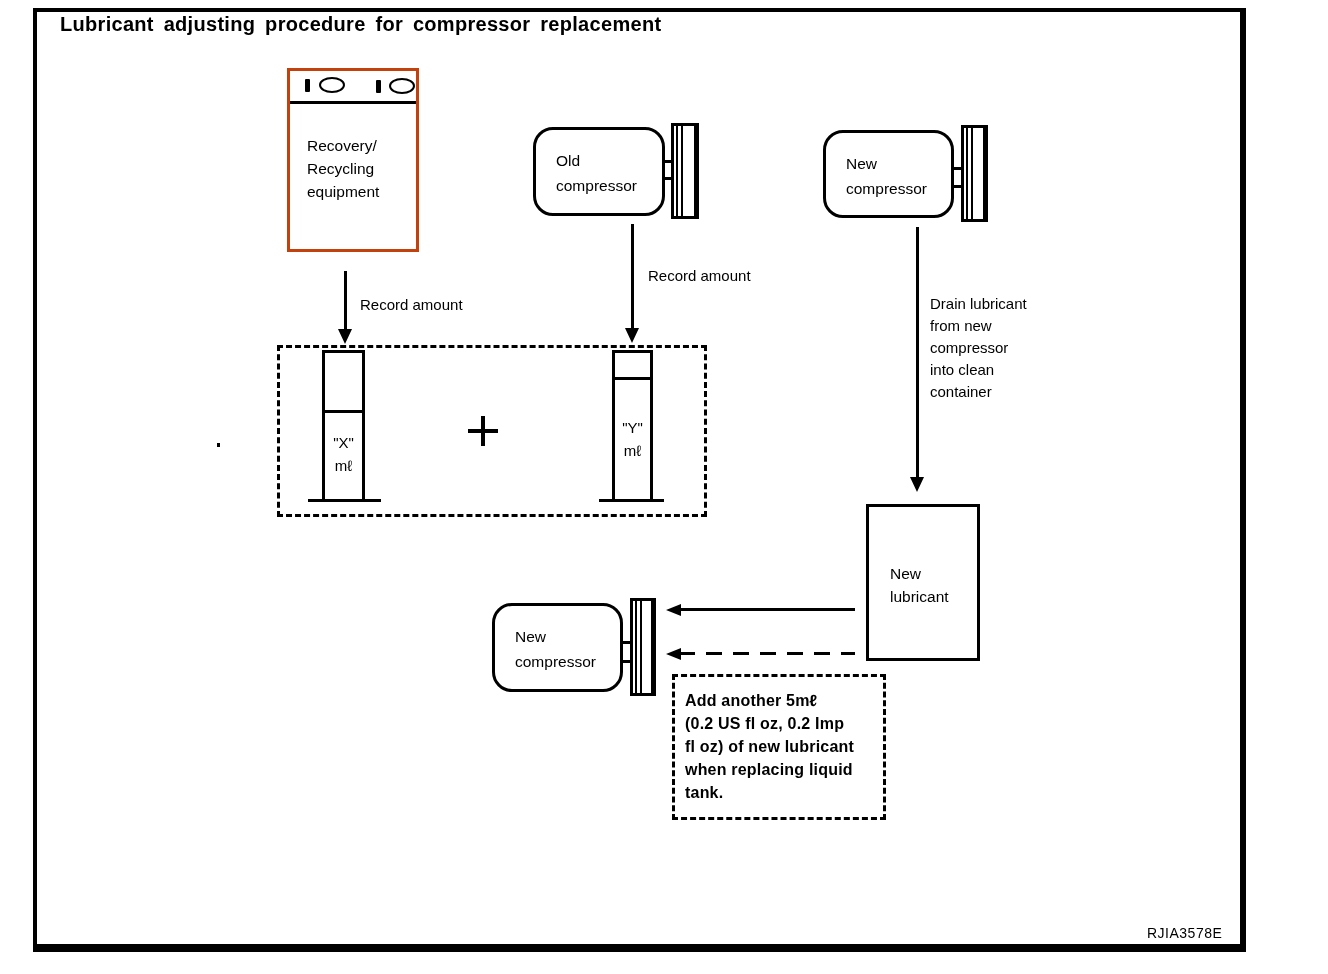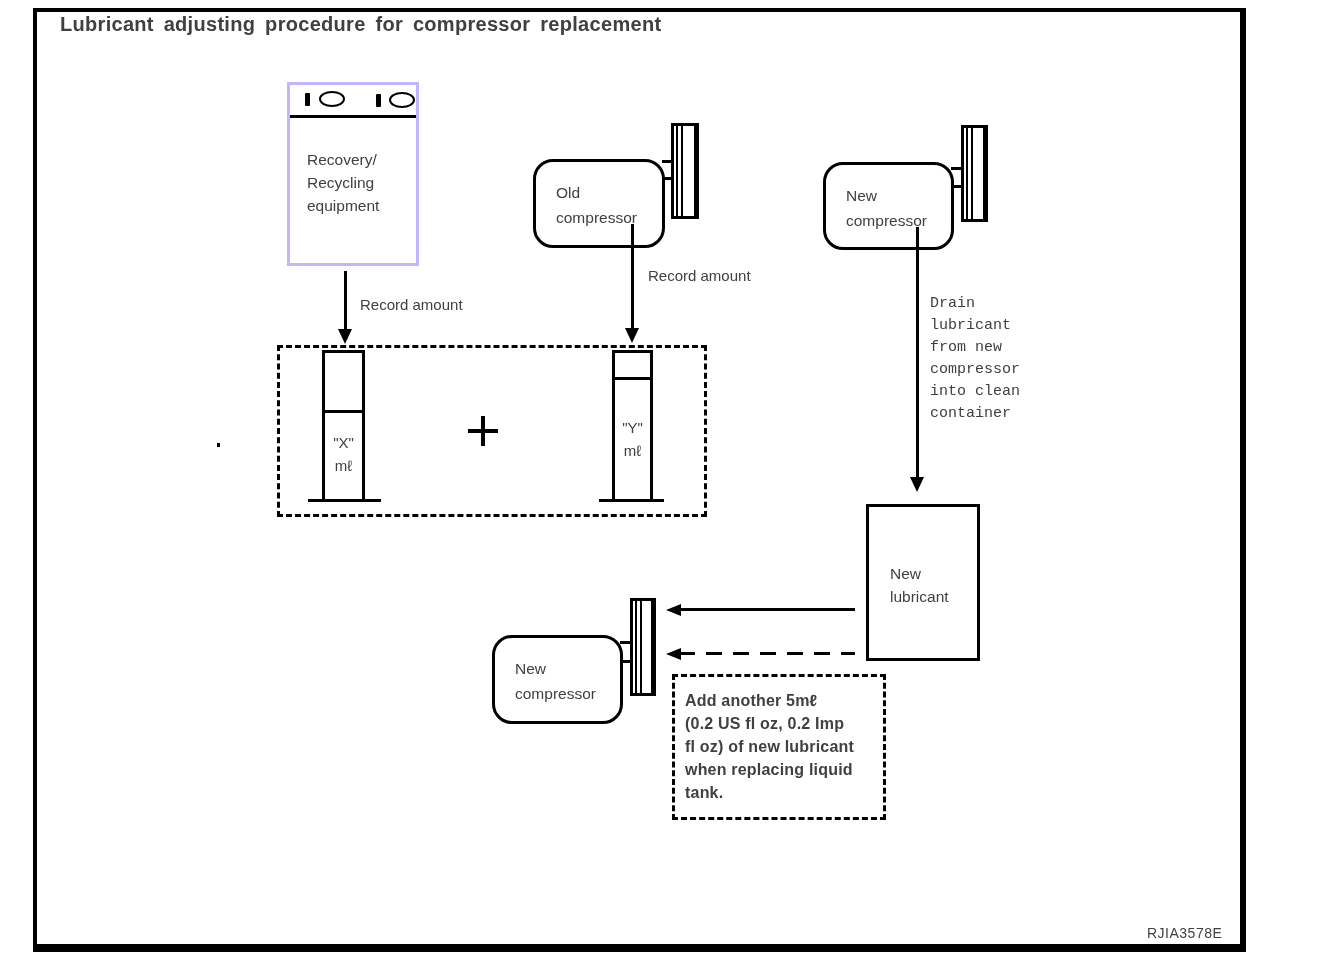--- a/index.html
+++ b/index.html
@@ -1,31 +1,31 @@
 <!DOCTYPE html>
 <html><head>
 <meta charset="utf-8">
 <style>
   html,body{margin:0;padding:0;background:#fff;}
-  .page{position:relative;width:1328px;height:974px;background:#fff;color:#404040;
+  .page{position:relative;width:1328px;height:974px;background:#fff;color:#000000;
         font-family:"Liberation Sans","DejaVu Sans",sans-serif;overflow:hidden;}
   .abs{position:absolute;}
   .ml{white-space:pre-line;}
   
   .frame{left:33px;top:8px;width:1203px;height:932px;border:4px solid #000;
          border-right-width:6px;border-bottom-width:8px;}
   .title{left:60px;top:13px;font-size:20px;font-weight:bold;letter-spacing:.3px;word-spacing:4px;}
   
-  .recovery{left:287px;top:82px;width:126px;height:178px;border:3px solid #c4b5fd;}
+  .recovery{left:287px;top:68px;width:126px;height:178px;border:3px solid #c2410c;}
   .rec-header{position:absolute;left:0;top:0;width:100%;height:30px;border-bottom:3px solid #000;}
   .gbar{position:absolute;width:5px;height:13px;background:#000;border-radius:1px;}
   .goval{position:absolute;width:22px;height:12px;border:2.5px solid #000;border-radius:50%;}
   .rec-label{position:absolute;left:17px;top:63px;font-size:15.5px;line-height:23px;}
   
-  .comp{border:3px solid #000;border-radius:20px;background:#fff;margin-top:32px;}
+  .comp{border:3px solid #000;border-radius:20px;background:#fff;}
   .comp-label{position:absolute;left:20px;top:18px;font-size:15.5px;line-height:25px;}
   .stub{background:#000;height:3px;}
   .pulley{border:3px solid #000;border-right-width:5px;background:#fff;}
   .pv{position:absolute;top:0;bottom:0;width:2px;background:#000;}
   .pv1{left:2px;} .pv2{left:7px;}
   
   .shaft-v{width:3px;background:#000;}
   .head-down{width:0;height:0;border-left:7px solid transparent;border-right:7px solid transparent;border-top:15px solid #000;}
   .shaft-h{height:3px;background:#000;}
   .shaft-h-dash{height:3px;background:repeating-linear-gradient(90deg,#000 0 16px,transparent 16px 27px);}
@@ -89,21 +89,21 @@
   </div>
   <div class="abs stub" style="left:951px;top:167px;width:11px;"></div>
   <div class="abs stub" style="left:951px;top:185px;width:11px;"></div>
   <div class="abs pulley" style="left:961px;top:125px;width:19px;height:91px;">
     <span class="pv pv1"></span>
       <span class="pv pv2"></span>
   </div>
 
   <div class="abs shaft-v" style="left:916px;top:227px;height:251px;"></div>
   <div class="abs head-down" style="left:910px;top:477px;"></div>
-  <div class="abs note ml" style="left:930px;top:293px;width:130px;font-family:Liberation Mono, monospace;">Drain lubricant
+  <div class="abs note ml" style="left:930px;top:293px;width:130px;">Drain lubricant
 from new
 compressor
 into clean
 container</div>
 
   <div class="abs dashbox" style="left:277px;top:345px;width:424px;height:166px;"></div>
 
   <div class="abs cyl" style="left:322px;top:350px;width:37px;height:146px;">
     <div class="liquid-line" style="top:57px;"></div>
     <div class="cyl-label ml" style="top:78px;">"X"

